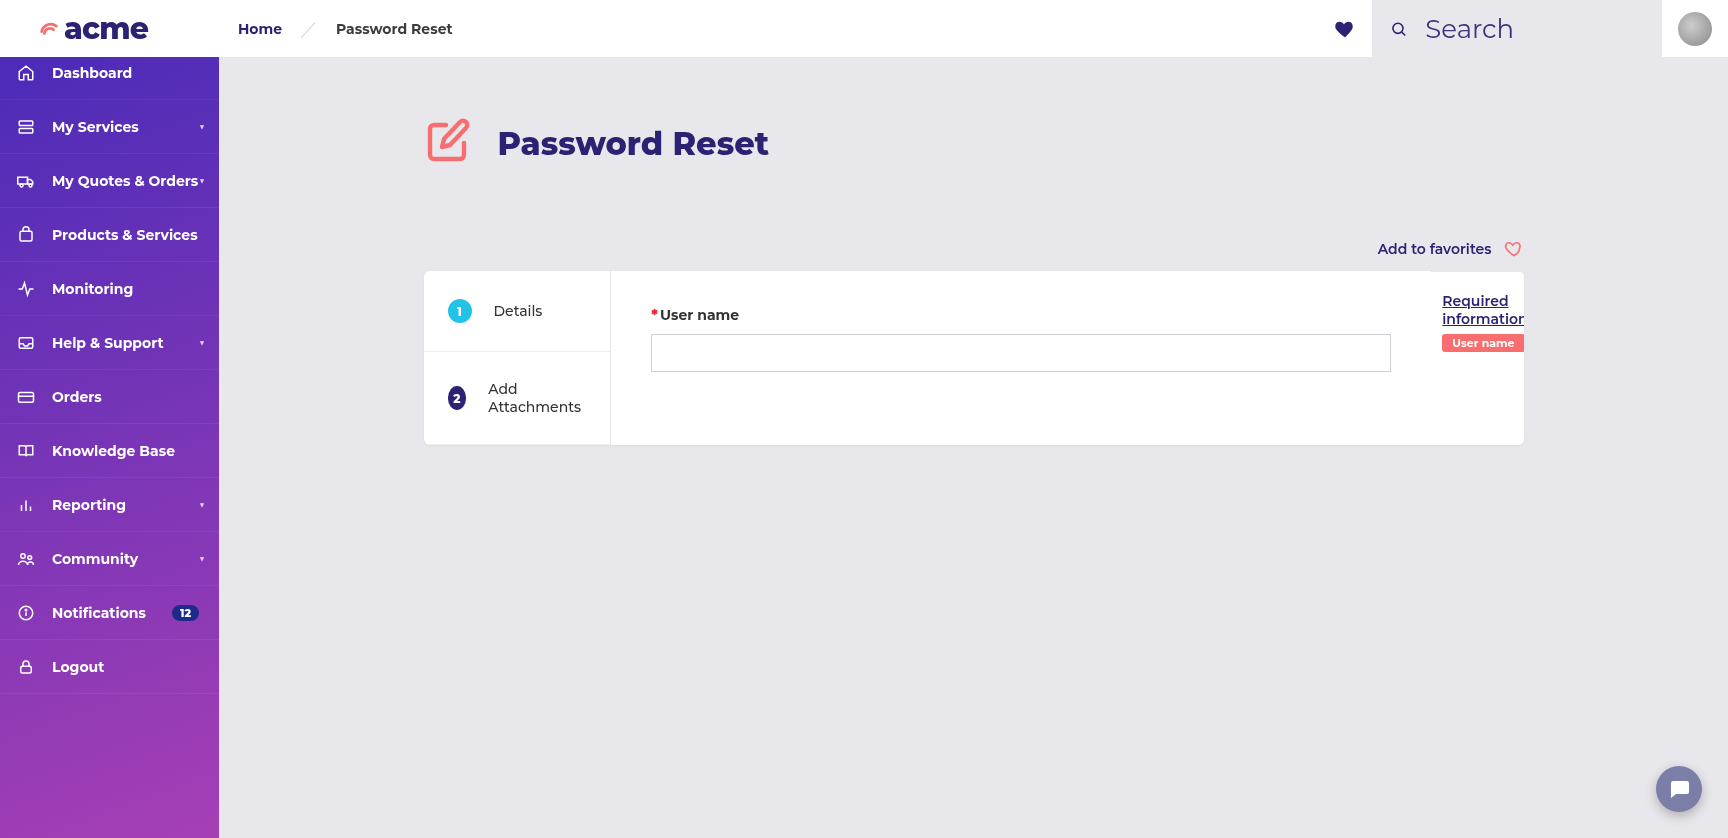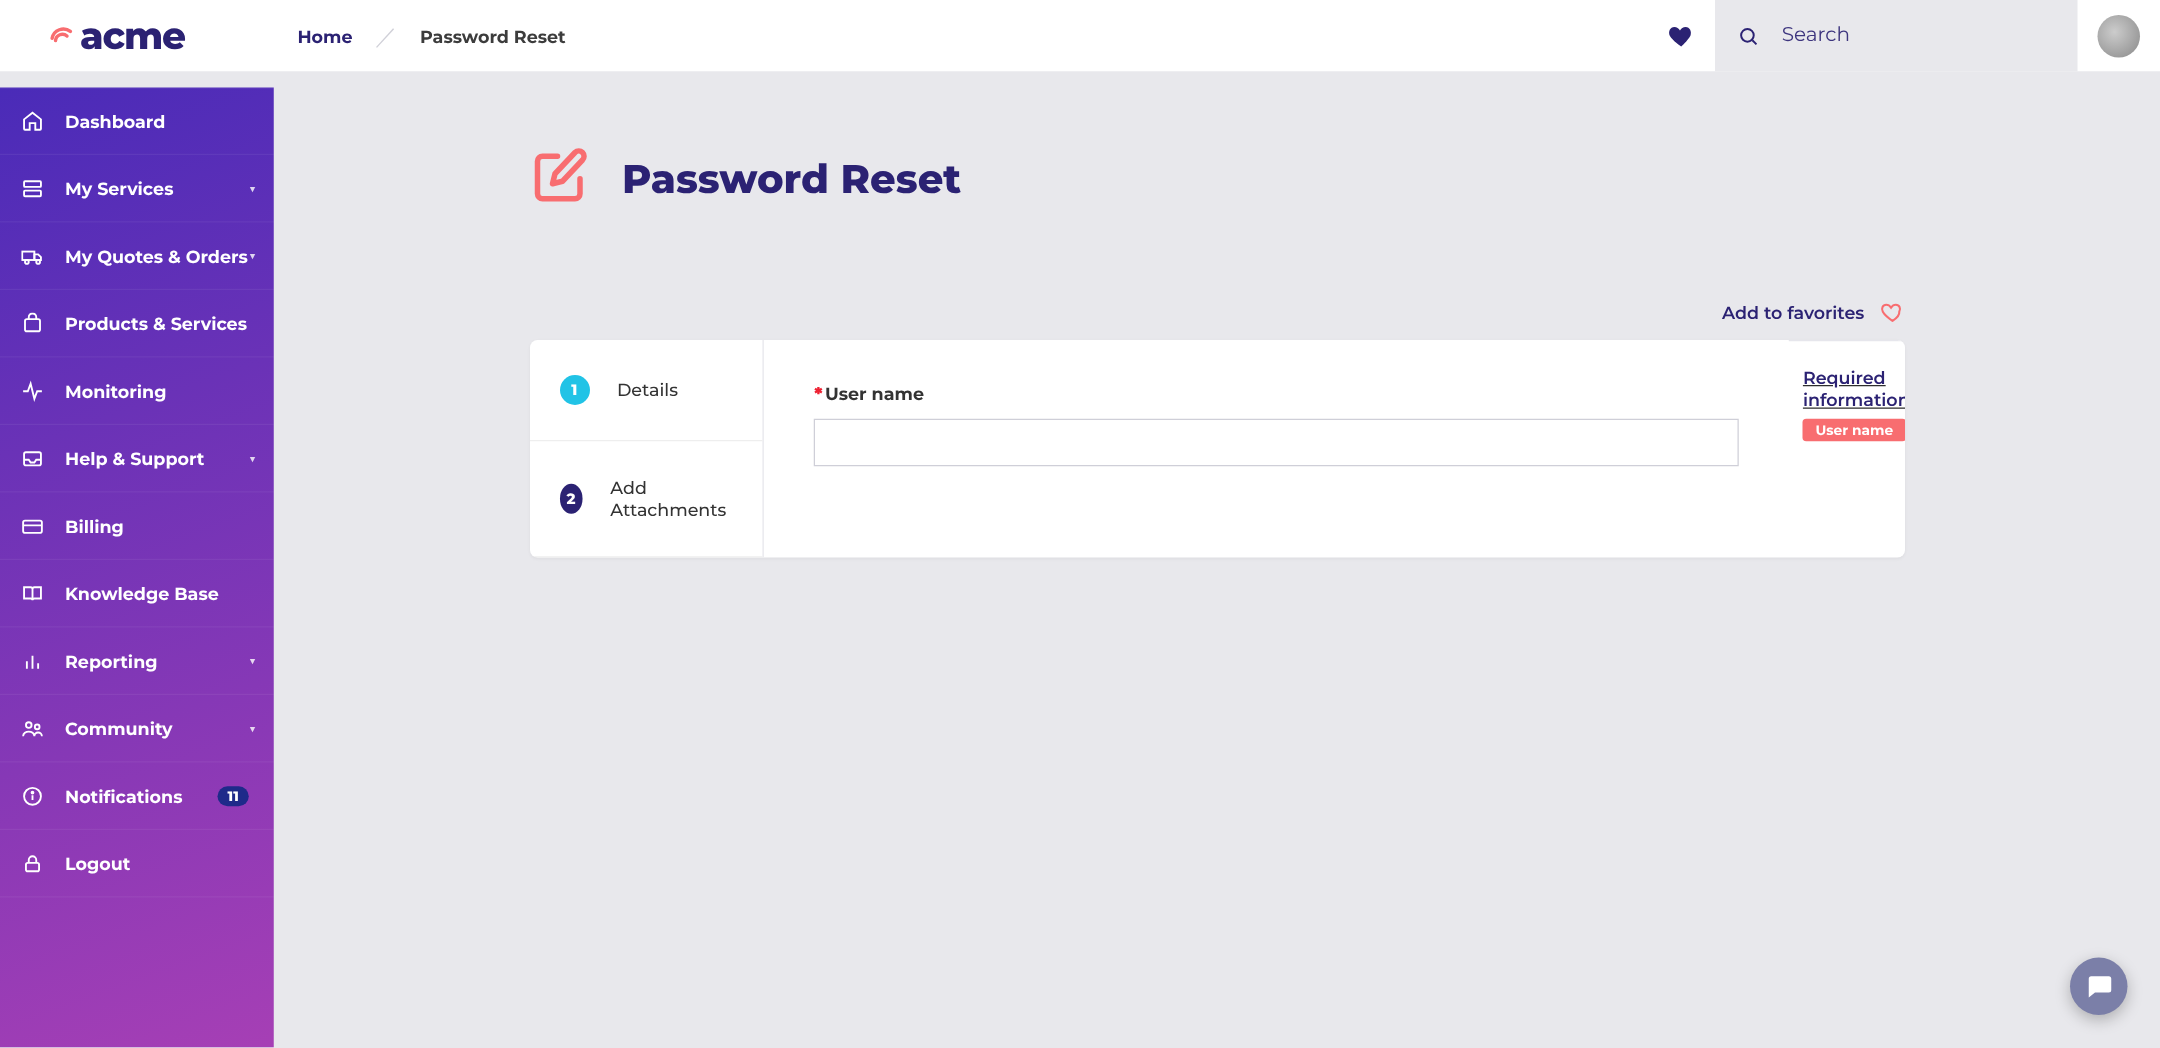--- a/index.html
+++ b/index.html
@@ -22,26 +22,26 @@
   .logo-mark { color:var(--accent-coral); font-size:28px; font-weight:900; line-height:1;}
   .logo-text { font-size:30px; font-weight:800; color:var(--brand-blue); letter-spacing:-1px;}
   .breadcrumbs { display:flex; align-items:center; margin-left:90px; gap:18px; font-size:14px;}
   .bc-link { color:var(--brand-blue); font-weight:700; cursor:pointer;}
   .bc-sep { color:#d0d0d8; font-size:18px;}
   .bc-current { color:#3c3c3c; font-weight:700;}
   .top-right { margin-left:auto; display:flex; align-items:stretch; height:100%;}
   .fav-top { display:flex; align-items:center; padding:0 16px; color:var(--brand-blue);}
   .search-wrap { display:flex; align-items:center; background:var(--bg-gray); padding:0 18px; width:290px;}
   .search-wrap svg { stroke:var(--brand-blue);}
-  .search-input { border:none; background:transparent; outline:none; font-size:16px; color:var(--brand-blue); margin-left:16px; width:100%; font-family:inherit;}
+  .search-input { border:none; background:transparent; outline:none; font-size:26px; color:var(--brand-blue); margin-left:16px; width:100%; font-family:inherit;}
   .search-input::placeholder { color:var(--brand-blue); opacity:.9;}
   .avatar { width:34px; height:34px; border-radius:50%; background:radial-gradient(circle at 40% 40%, #ccc, #888); margin:0 16px; align-self:center; cursor:pointer;}
 
   
-  .sidebar { position:absolute; top:70px; left:0; width:219px; bottom:0; background:linear-gradient(160deg,var(--sidebar-grad-1) 0%, var(--sidebar-grad-2) 100%); z-index:10;}
+  .sidebar { position:absolute; top:46px; left:0; width:219px; bottom:0; background:linear-gradient(160deg,var(--sidebar-grad-1) 0%, var(--sidebar-grad-2) 100%); z-index:10;}
   .nav-item { display:flex; align-items:center; height:54px; padding:0 14px; color:#fff; font-size:14px; font-weight:700; cursor:pointer; border-bottom:1px solid rgba(255,255,255,.06); position:relative;}
   .nav-item:first-child { border-top:1px solid rgba(255,255,255,.06);}
   .nav-icon { width:24px; display:flex; justify-content:center; align-items:center;}
   .nav-label { margin-left:14px; flex:1;}
   .nav-caret { font-size:10px; opacity:.8;}
   .nav-badge { background:#1e2a8a; color:#fff; font-size:11px; font-weight:800; border-radius:10px; padding:1px 8px; margin-right:6px;}
 
   
   .main { position:absolute; top:57px; left:219px; right:0; bottom:0; overflow:auto;}
   .content-inner { max-width:1100px; margin:0 auto; padding:60px 0 40px;}
@@ -164,21 +164,21 @@
     <span class="nav-label">Help &amp; Support</span>
     <span class="nav-caret">▼</span>
   </div>
   <div class="nav-item">
     <span class="nav-icon">
         <svg width="18" height="18" viewBox="0 0 24 24" fill="none" stroke="#fff" stroke-width="2">
           <rect x="2" y="6" width="20" height="13" rx="2"></rect>
           <line x1="2" y1="11" x2="22" y2="11"></line>
         </svg>
       </span>
-    <span class="nav-label">Billing</span>
+    <span class="nav-label">Orders</span>
   </div>
   <div class="nav-item">
     <span class="nav-icon">
         <svg width="18" height="18" viewBox="0 0 24 24" fill="none" stroke="#fff" stroke-width="2">
           <path d="M3 5h7a2 2 0 0 1 2 2v12a2 2 0 0 0-2-2H3zM21 5h-7a2 2 0 0 0-2 2v12a2 2 0 0 1 2-2h7z"></path>
         </svg>
       </span>
     <span class="nav-label">Knowledge Base</span>
   </div>
   <div class="nav-item">
@@ -205,21 +205,21 @@
   </div>
   <div class="nav-item">
     <span class="nav-icon">
         <svg width="18" height="18" viewBox="0 0 24 24" fill="none" stroke="#fff" stroke-width="2">
           <circle cx="12" cy="12" r="9"></circle>
           <line x1="12" y1="11" x2="12" y2="16"></line>
           <circle cx="12" cy="8" r="1" fill="#fff"></circle>
         </svg>
       </span>
     <span class="nav-label">Notifications</span>
-    <span class="nav-badge">11</span>
+    <span class="nav-badge">12</span>
   </div>
   <div class="nav-item">
     <span class="nav-icon">
         <svg width="18" height="18" viewBox="0 0 24 24" fill="none" stroke="#fff" stroke-width="2">
           <rect x="5" y="11" width="14" height="9" rx="2"></rect>
           <path d="M8 11V8a4 4 0 0 1 8 0v3"></path>
         </svg>
       </span>
     <span class="nav-label">Logout</span>
   </div>

